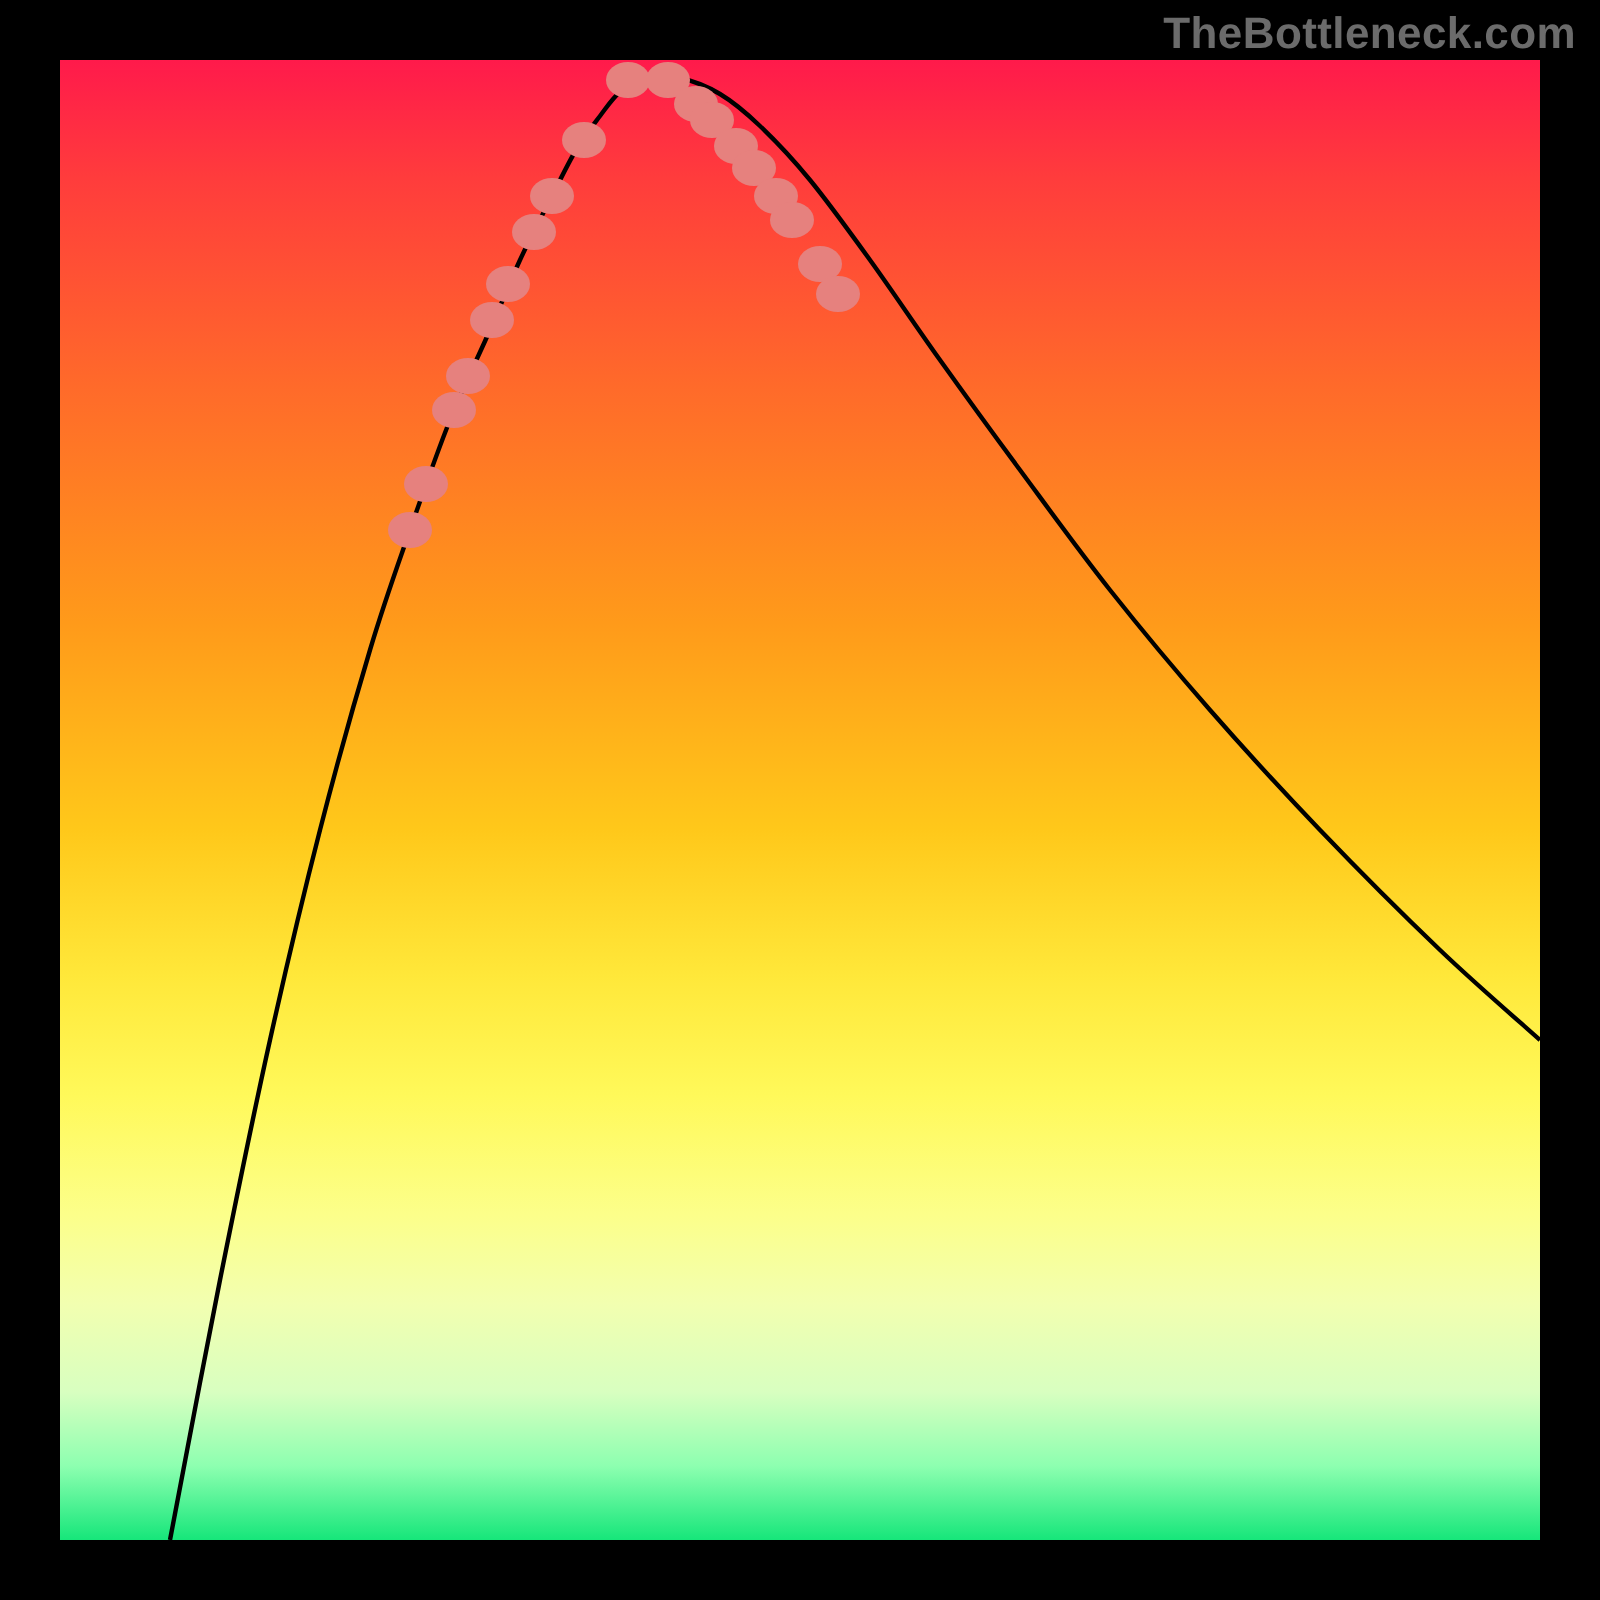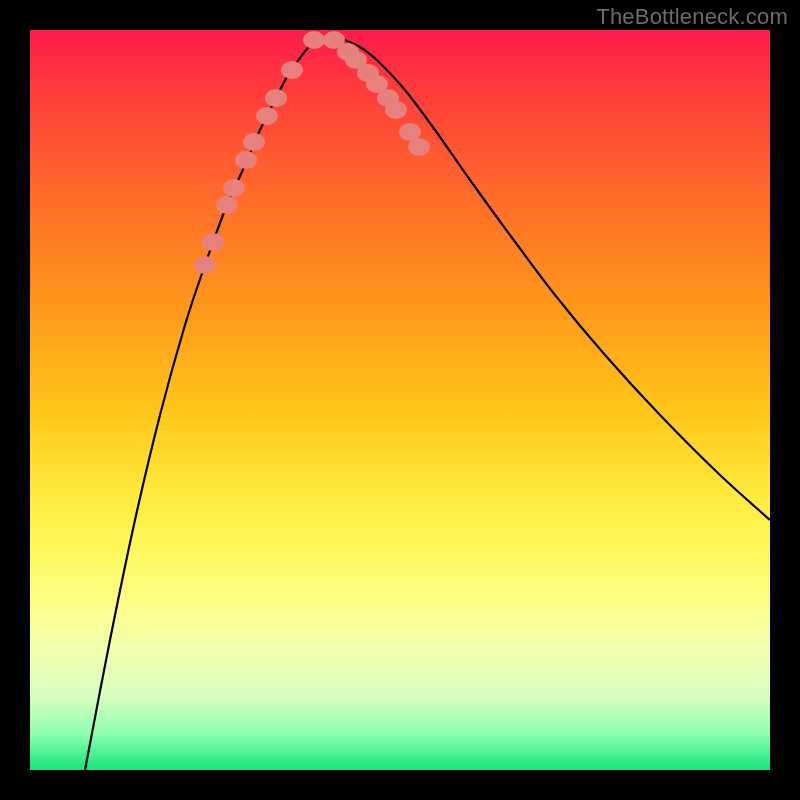--- a/index.html
+++ b/index.html
@@ -30,21 +30,21 @@
       #d8ffc0 90%,
       #8dffb0 95%,
       #16e67a 100%);
   }
   .watermark {
     position: absolute;
     top: 4px;
     right: 12px;
     color: #6b6b6b;
     font-size: 22px;
-    font-weight: 400;
+    font-weight: 700;
     letter-spacing: 0.2px;
     user-select: none;
   }
   svg.curve {
     position: absolute;
     left: 0;
     top: 0;
     width: 740px;
     height: 740px;
     overflow: visible;

